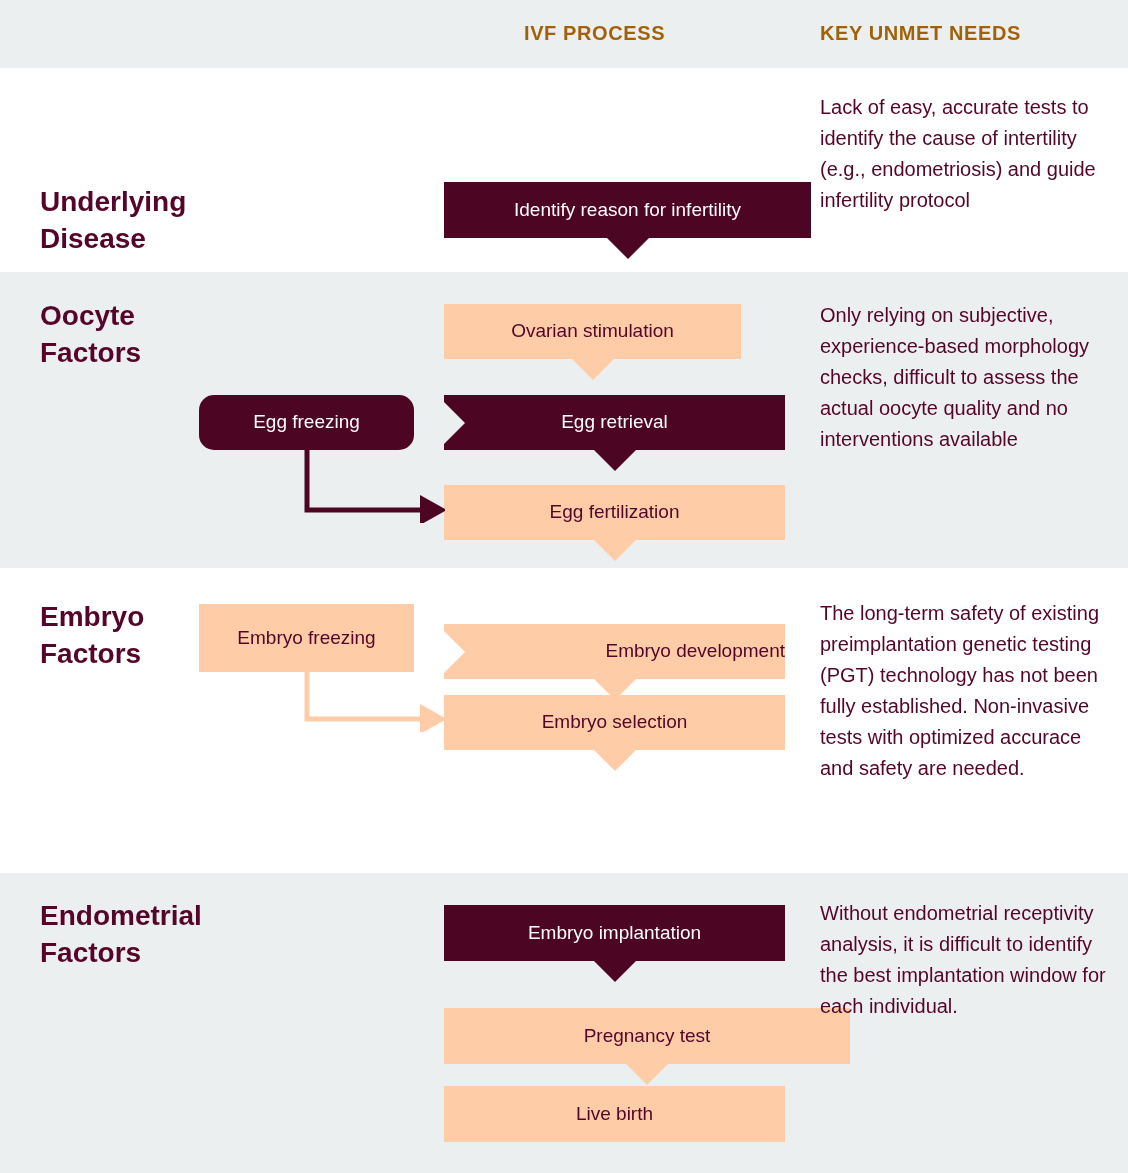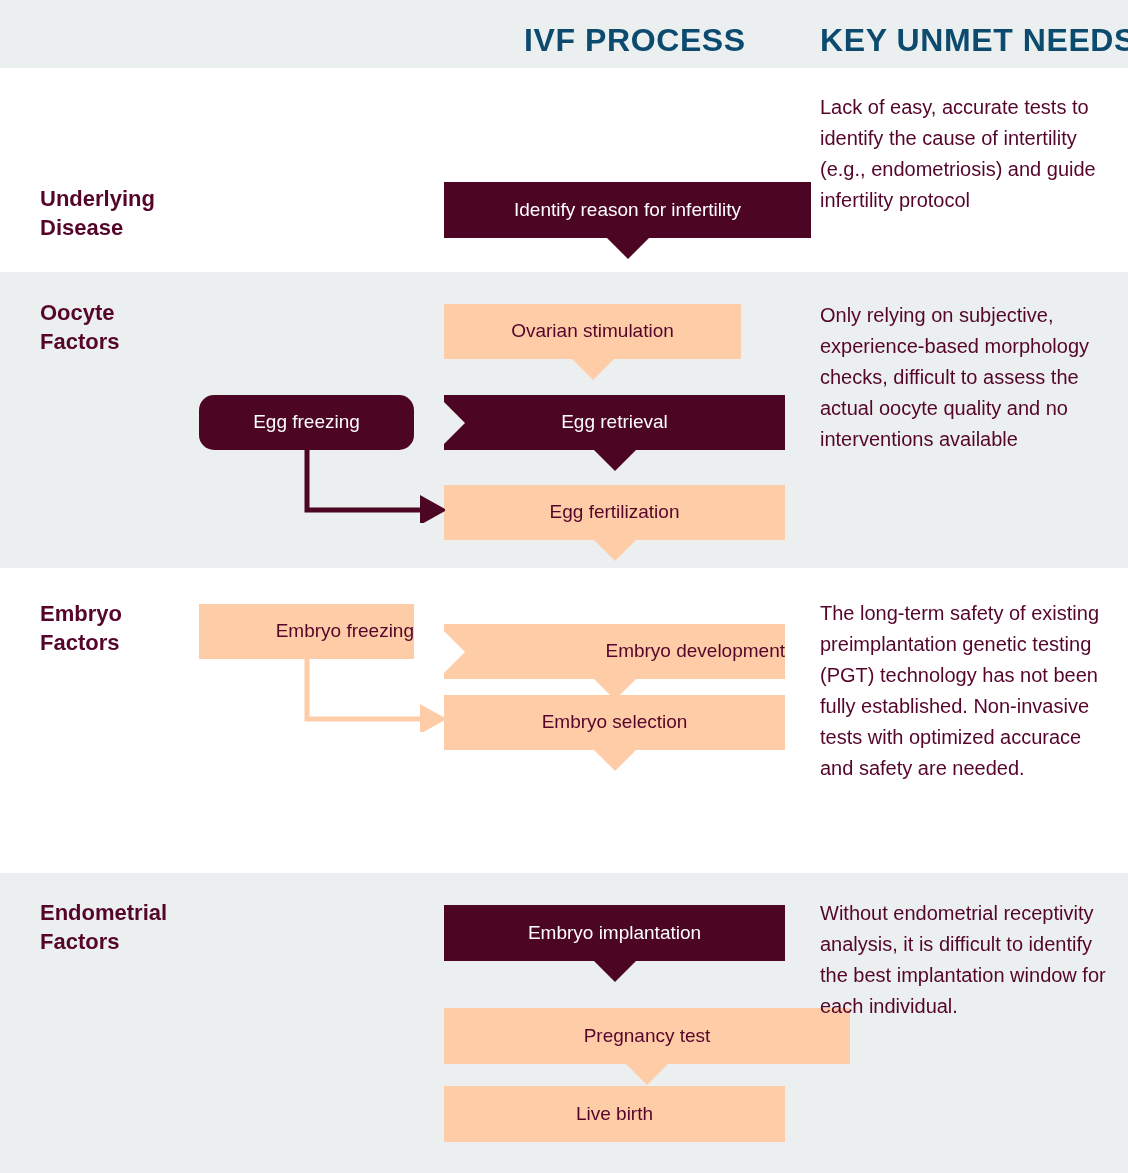--- a/index.html
+++ b/index.html
@@ -33,36 +33,36 @@
   #band-header   { top: 0px;   height: 68px;  }
   #band-row1     { top: 68px;  height: 204px; }
   #band-row2     { top: 272px; height: 296px; }
   #band-row3     { top: 568px; height: 305px; }
   #band-row4     { top: 873px; height: 300px; }
 
   
   .col-header {
     position: absolute;
     top: 22px;
-    color: #0c4a6e;
-    font-size: 32px;
+    color: #a16207;
+    font-size: 20px;
     font-weight: bold;
     letter-spacing: 0.6px;
     white-space: nowrap;
   }
   #hdr-ivf { left: 524px; }
   #hdr-needs { left: 820px; }
 
   
   .stage-label {
     position: absolute;
     left: 40px;
     width: 200px;
     color: #55052a;
-    font-size: 22px;
+    font-size: 28px;
     font-weight: bold;
     line-height: 1.32;
   }
   #label-underlying   { top: 184px; }
   #label-oocyte       { top: 298px; }
   #label-embryo       { top: 599px; }
   #label-endometrial  { top: 898px; }
 
   
   .node {
@@ -119,21 +119,21 @@
   #node-egg-retrieval { left: 444px; top: 395px;  width: 341px; height: 55px; }
   #node-egg-fert      { left: 444px; top: 485px;  width: 341px; height: 55px; }
   #node-embryo-dev    { left: 444px; top: 624px;  width: 341px; height: 55px; justify-content: flex-end; }
   #node-embryo-sel    { left: 444px; top: 695px;  width: 341px; height: 55px; }
   #node-implantation  { left: 444px; top: 905px;  width: 341px; height: 56px; }
   #node-pregnancy     { left: 444px; top: 1002px;  width: 406px; height: 56px; margin-top: 6px; }
   #node-livebirth     { left: 444px; top: 1086px; width: 341px; height: 56px; }
 
   
   #node-egg-freezing    { left: 199px; top: 395px; width: 215px; height: 55px; border-radius: 15px; }
-  #node-embryo-freezing { left: 199px; top: 604px; width: 215px; height: 55px; justify-content: flex-end; }
+  #node-embryo-freezing { left: 199px; top: 604px; width: 215px; height: 68px; }
 
   
   .elbow {
     position: absolute;
     pointer-events: none;
   }
   #elbow-egg    { left: 295px; top: 448px; width: 150px; height: 75px; }
   #elbow-embryo { left: 295px; top: 657px; width: 150px; height: 75px; }
 
   

